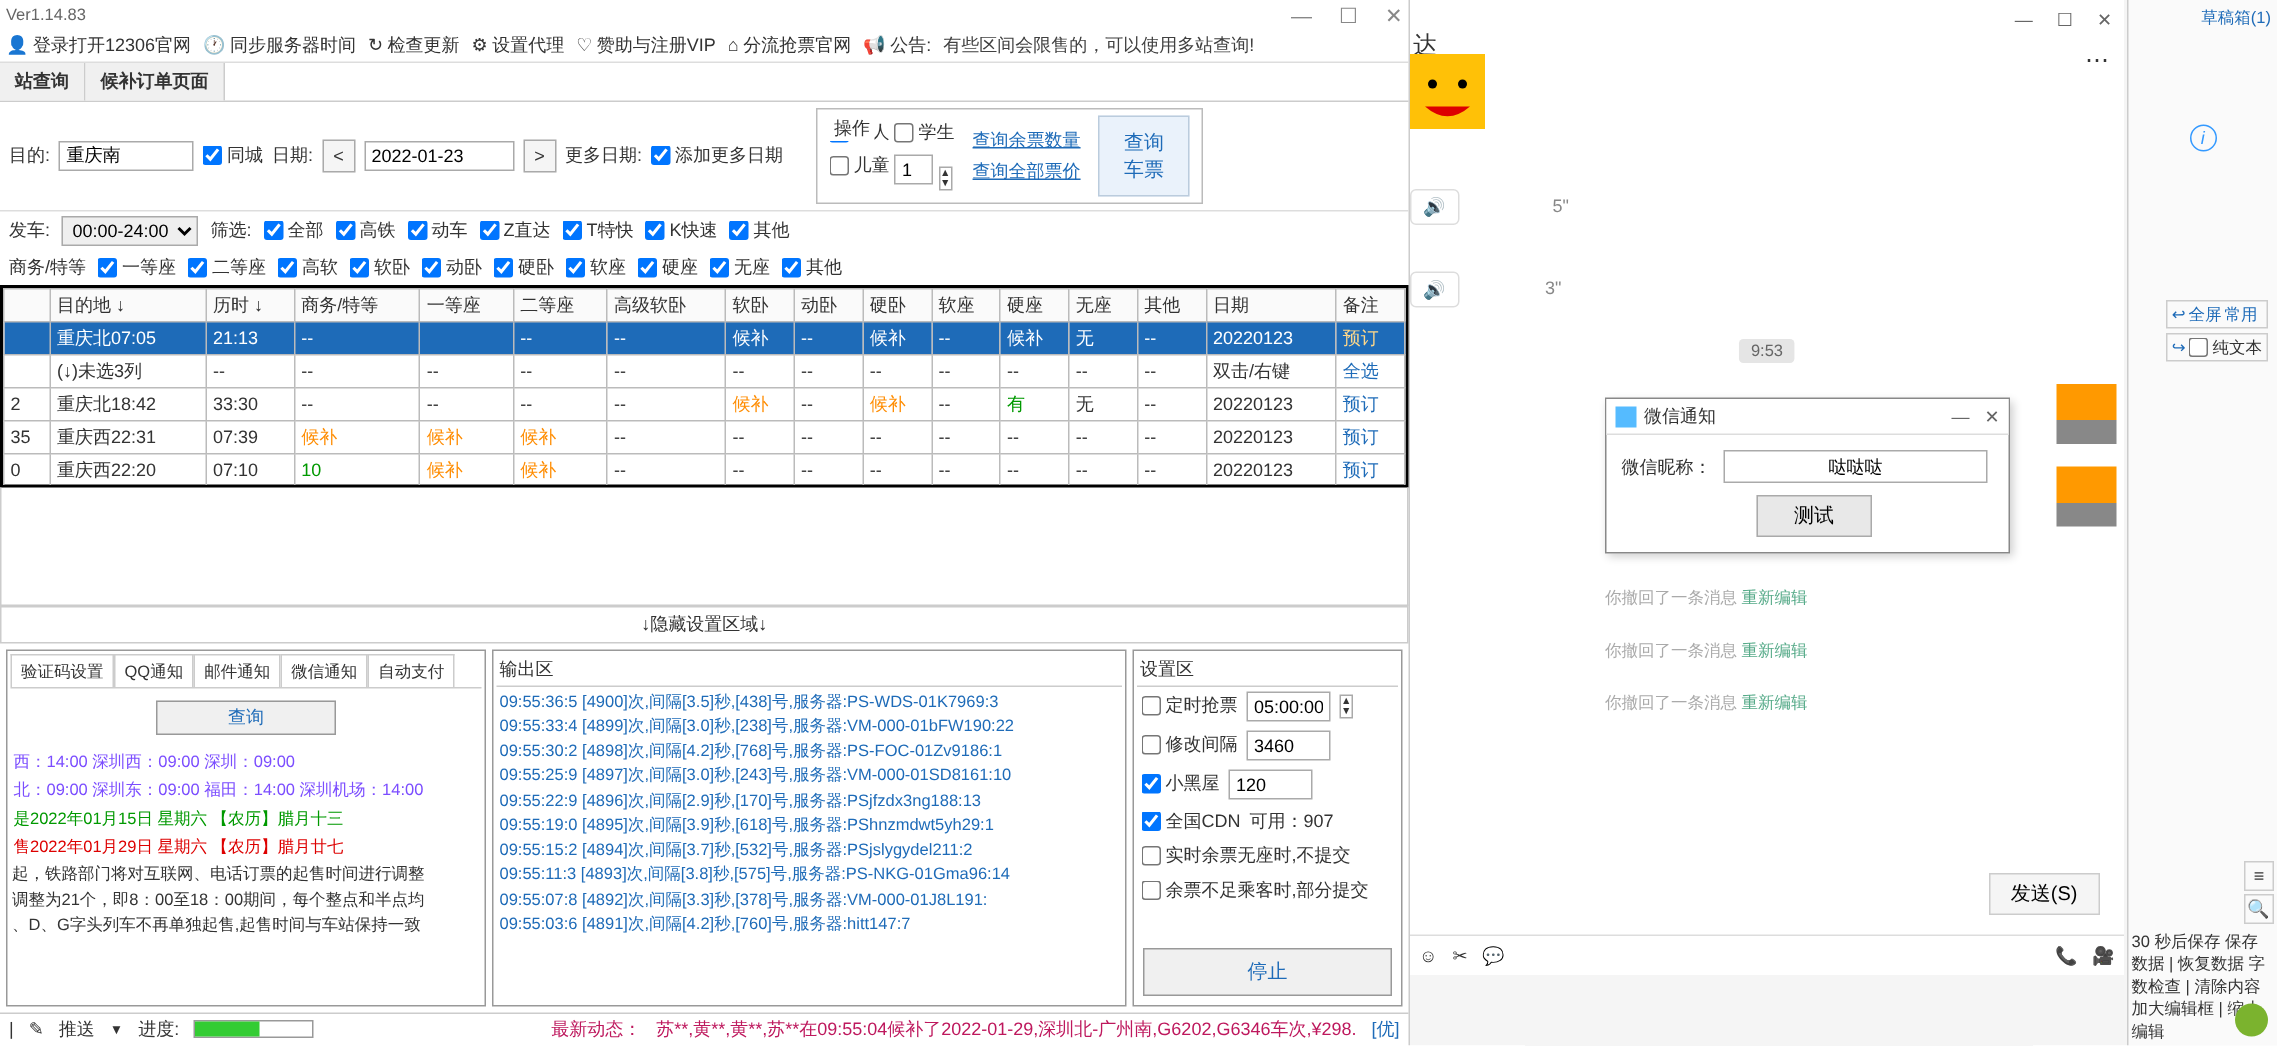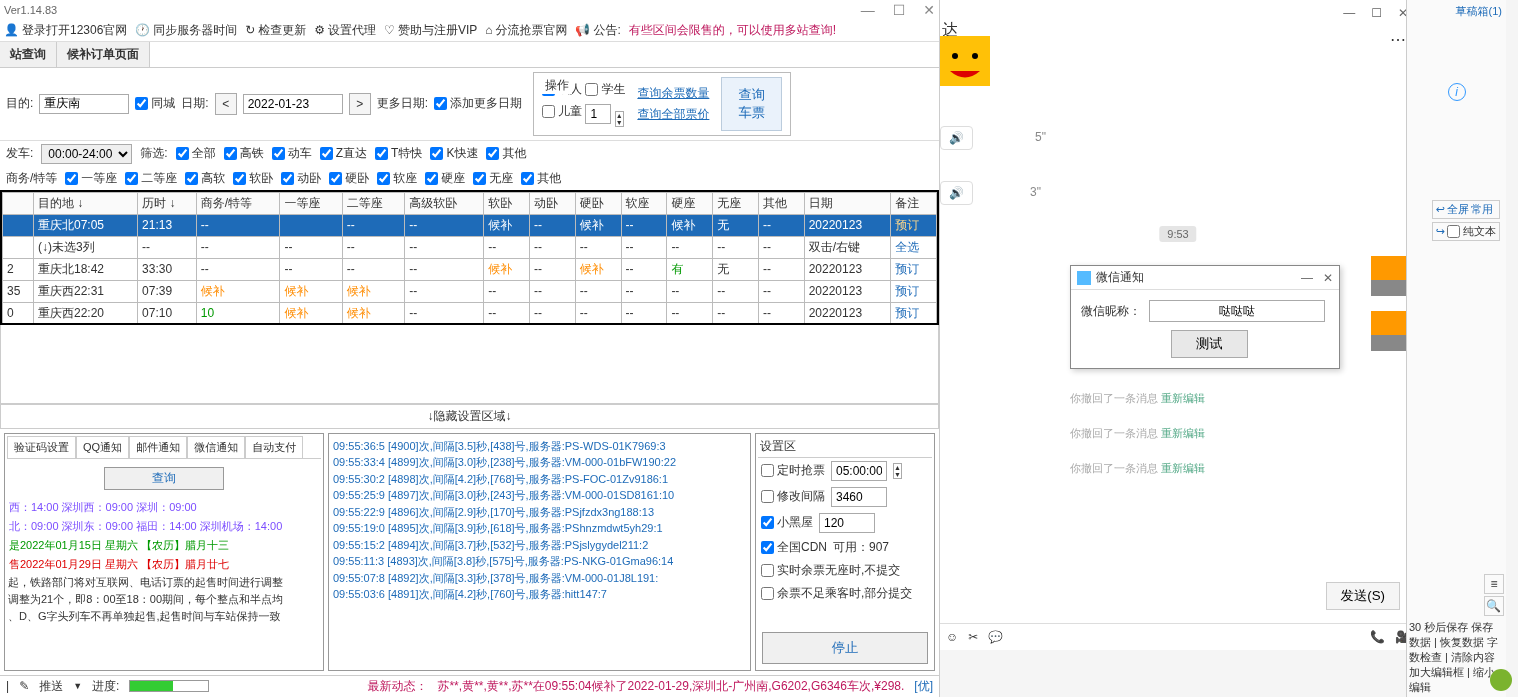--- a/index.html
+++ b/index.html
@@ -8,37 +8,37 @@
 .left-app { width: 940px; height: 697px; border-right: 1px solid #ccc; display: flex; flex-direction: column; }
 .right-area { flex: 1; height: 697px; position: relative; background: #f5f5f5; }
 
 
 .titlebar { height: 20px; display: flex; align-items: center; padding: 0 4px; font-size: 11px; color: #666; }
 .titlebar .wincontrols { margin-left: auto; display: flex; gap: 18px; color: #888; font-size: 14px; }
 
 
 .toolbar { display: flex; align-items: center; gap: 8px; padding: 2px 4px; border-bottom: 1px solid #ddd; font-size: 12px; flex-wrap: wrap; }
 .toolbar .tlink { color: #333; cursor: pointer; display: flex; align-items: center; gap: 3px; }
-.announce { color: #be185d; }
+.announce { color: #404040; }
 
 
 .tabs { display: flex; border-bottom: 1px solid #ccc; font-weight: bold; }
 .tab { padding: 4px 10px; border-right: 1px solid #ccc; background: #f0f0f0; cursor: pointer; }
 
 
 .searchrow { display: flex; align-items: center; gap: 6px; padding: 4px 6px; border-bottom: 1px solid #ddd; }
 .searchrow .lbl { font-size: 12px; }
 input[type="text"], input[type="number"] { border: 1px solid #aaa; padding: 2px 4px; font-size: 12px; }
 select { border: 1px solid #aaa; padding: 1px 2px; font-size: 12px; }
 .btn { border: 1px solid #999; background: #f0f0f0; padding: 2px 8px; cursor: pointer; font-size: 12px; }
 .btn-blue { color: #1e6bb8; padding: 8px 16px; background: #eaf2fb; border: 1px solid #bcd; }
 .chk { display: inline-flex; align-items: center; gap: 3px; }
 .navarrow { width: 22px; height: 22px; border: 1px solid #aaa; display: flex; align-items: center; justify-content: center; cursor: pointer; background: #f5f5f5; }
 
-.opbox { border: 1px solid #bbb; padding: 4px 8px; display: flex; gap: 12px; align-items: center; margin-left: 5px; }
+.opbox { border: 1px solid #bbb; padding: 4px 8px; display: flex; gap: 12px; align-items: center; margin-left: 16px; }
 .opbox .col { display: flex; flex-direction: column; gap: 4px; }
 .link-blue { color: #1e6bb8; cursor: pointer; text-decoration: underline; }
 
 
 .filterrow { display: flex; align-items: center; gap: 8px; padding: 3px 6px; font-size: 12px; }
 
 
 .tblwrap { border: 2px solid #000; overflow: auto; }
 table { border-collapse: collapse; width: 100%; font-size: 12px; }
 th, td { border: 1px solid #bbb; padding: 2px 4px; text-align: left; white-space: nowrap; }
@@ -87,21 +87,21 @@
 .dialog { position: absolute; left: 130px; top: 265px; width: 270px; background: #fff; border: 1px solid #888; box-shadow: 2px 2px 6px rgba(0,0,0,0.2); }
 .dlg-title { display: flex; align-items: center; padding: 3px 6px; font-size: 12px; background: #fff; border-bottom: 1px solid #ddd; }
 .dlg-title .dlg-ico { width: 14px; height: 14px; background: #5bf; margin-right: 5px; }
 .dlg-ctrl { margin-left: auto; display: flex; gap: 10px; color: #666; }
 .dlg-body { padding: 10px; }
 .dlg-body .row { display: flex; align-items: center; gap: 8px; margin-bottom: 8px; }
 .dlg-body input { width: 176px; padding: 3px; }
 .dlg-body button { padding: 4px 24px; border: 1px solid #aaa; background: #e8e8e8; cursor: pointer; margin-left: 90px; }
 
 
-.rsidebar { position: absolute; right: 12px; top: 0; width: 100px; height: 697px; border-left: 1px solid #ccc; background: #fafafa; display: flex; flex-direction: column; }
+.rsidebar { position: absolute; right: 0; top: 0; width: 100px; height: 697px; border-left: 1px solid #ccc; background: #fafafa; display: flex; flex-direction: column; }
 .rsidebar .top { display: flex; gap: 4px; padding: 4px; flex-wrap: wrap; align-items: center; justify-content: flex-end;}
 .rsidebar .link { color: #1e6bb8; font-size: 11px; }
 .infoico { width: 18px; height: 18px; border: 1px solid #39f; border-radius: 50%; display: flex; align-items: center; justify-content: center; color: #39f; font-size: 12px; font-style: italic; margin: 60px auto; }
 .rbtns { margin-top: auto; display: flex; flex-direction: column; gap: 2px; padding: 2px; }
 .rbtns .mini { width: 20px; height: 20px; border: 1px solid #ccc; display: flex; align-items: center; justify-content: center; margin-left: auto; }
 .rbottom { font-size: 11px; color: #333; padding: 2px; }
 .wechat-ico { position: absolute; right: 6px; bottom: 6px; width: 22px; height: 22px; background: #7bb32e; border-radius: 50%; }
 
 .sm-toolbar { position: absolute; right: 6px; top: 200px; display: flex; flex-direction: column; gap: 3px;}
 .sm-toolbar .mini2 { font-size: 11px; padding: 1px 3px; border: 1px solid #ccc; display: flex; align-items: center; gap: 2px;}
@@ -423,20 +423,21 @@
         <div style="color:#7b4dff;font-size:11px;padding:2px">西：14:00   深圳西：09:00   深圳：09:00</div>
         <div style="color:#7b4dff;font-size:11px;padding:2px">北：09:00   深圳东：09:00   福田：14:00   深圳机场：14:00</div>
         <div style="color:#090;font-size:11px;padding:2px">是2022年01月15日 星期六    【农历】腊月十三</div>
         <div style="color:#d00;font-size:11px;padding:2px">售2022年01月29日 星期六    【农历】腊月廿七</div>
         <div style="font-size:11px;padding:1px">起，铁路部门将对互联网、电话订票的起售时间进行调整</div>
         <div style="font-size:11px;padding:1px">调整为21个，即8：00至18：00期间，每个整点和半点均</div>
         <div style="font-size:11px;padding:1px">、D、G字头列车不再单独起售,起售时间与车站保持一致</div>
       </div>
 
       <div class="panel" style="flex:1">
+        <div style="padding:2px;border-bottom:1px solid #ccc">输出区</div>
         <div class="logarea" id="logarea">
             <div class="logline">09:55:36:5   [4900]次,间隔[3.5]秒,[438]号,服务器:PS-WDS-01K7969:3</div>
             <div class="logline">09:55:33:4   [4899]次,间隔[3.0]秒,[238]号,服务器:VM-000-01bFW190:22</div>
             <div class="logline">09:55:30:2   [4898]次,间隔[4.2]秒,[768]号,服务器:PS-FOC-01Zv9186:1</div>
             <div class="logline">09:55:25:9   [4897]次,间隔[3.0]秒,[243]号,服务器:VM-000-01SD8161:10</div>
             <div class="logline">09:55:22:9   [4896]次,间隔[2.9]秒,[170]号,服务器:PSjfzdx3ng188:13</div>
             <div class="logline">09:55:19:0   [4895]次,间隔[3.9]秒,[618]号,服务器:PShnzmdwt5yh29:1</div>
             <div class="logline">09:55:15:2   [4894]次,间隔[3.7]秒,[532]号,服务器:PSjslygydel211:2</div>
             <div class="logline">09:55:11:3   [4893]次,间隔[3.8]秒,[575]号,服务器:PS-NKG-01Gma96:14</div>
             <div class="logline">09:55:07:8   [4892]次,间隔[3.3]秒,[378]号,服务器:VM-000-01J8L191:</div>

